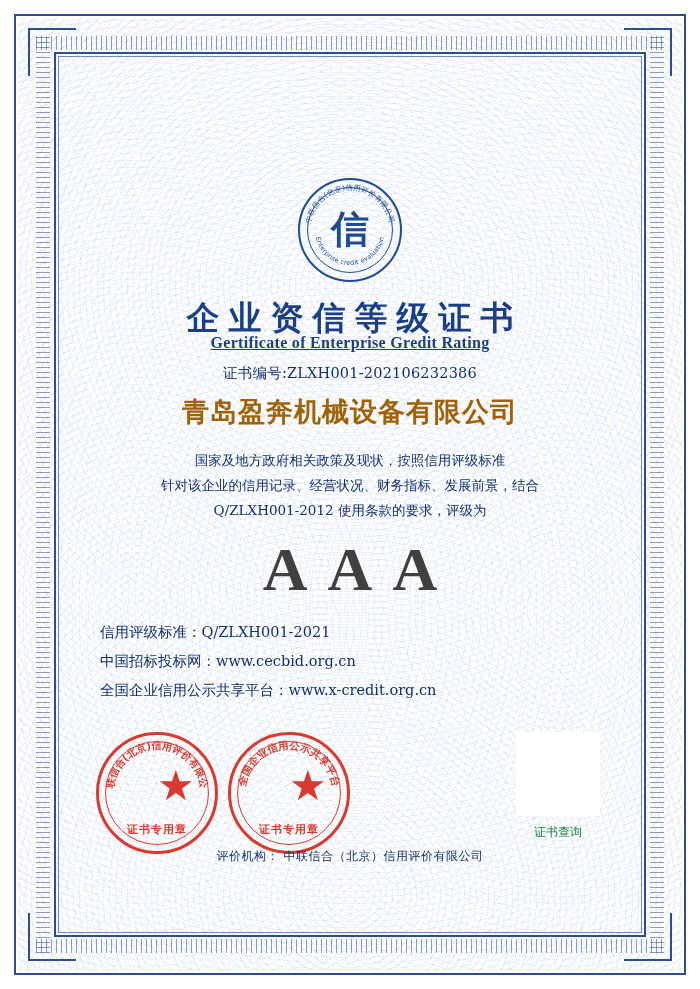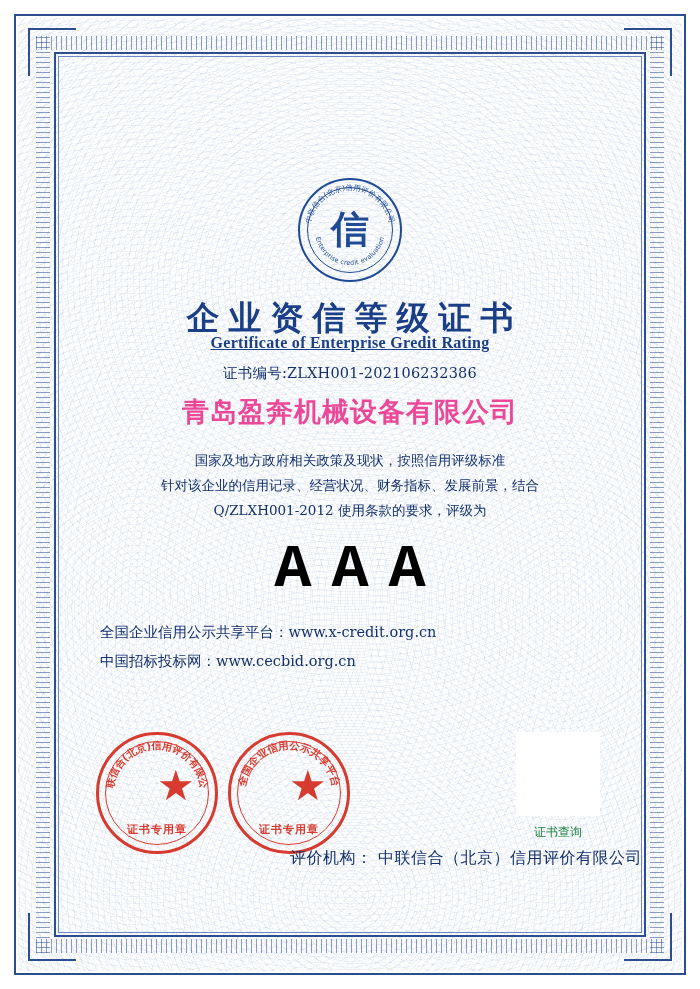--- a/index.html
+++ b/index.html
@@ -161,43 +161,43 @@
     letter-spacing: 0.2px;
   }
 
   .company {
     position: absolute;
     left: 0; right: 0;
     top: 338px;
     font-family: "DejaVu Serif", serif;
     font-size: 27px;
     font-weight: bold;
-    color: #ec4899;
+    color: #a16207;
     letter-spacing: 1px;
   }
 
   .desc {
     position: absolute;
     left: 46px; right: 46px;
     top: 392px;
     font-family: "DejaVu Serif", serif;
     font-size: 13.5px;
     color: #14306b;
     line-height: 25px;
   }
   .desc div { white-space: nowrap; }
 
   .grade {
     position: absolute;
     left: 0; right: 0;
     top: 478px;
-    font-family: Liberation Mono, monospace;
+    font-family: Liberation Serif, serif;
     font-size: 62px;
     font-weight: bold;
-    color: #000000;
+    color: #404040;
     letter-spacing: 20px;
     text-indent: 20px;
   }
 
   .info-block {
     position: absolute;
     left: 42px;
     top: 562px;
     text-align: left;
     font-family: "DejaVu Serif", serif;
@@ -270,24 +270,23 @@
     font-family: Liberation Serif, serif;
     font-size: 12px;
     color: #15803d;
   }
 
   .issuer {
     position: absolute;
     left: 0; right: 0;
     top: 792px;
     font-family: "DejaVu Serif", serif;
-    font-size: 16px;
+    font-size: 12px;
     color: #14306b;
     letter-spacing: 0.5px;
-    text-align: right;
   }
 </style>
 </head>
 <body>
 
 <div class="certificate">
 
   <div class="guilloche-bg"></div>
   <div class="border-outer"></div>
   <div class="border-ornament"></div>
@@ -328,22 +327,23 @@
 
     <div class="desc">
       <div>国家及地方政府相关政策及现状，按照信用评级标准</div>
       <div>针对该企业的信用记录、经营状况、财务指标、发展前景，结合</div>
       <div>Q/ZLXH001-2012 使用条款的要求，评级为</div>
     </div>
 
     <div class="grade">AAA</div>
 
     <div class="info-block">
+      <div class="row">信用评级标准：Q/ZLXH001-2021</div>
+      <div class="row">中国招标投标网：www.cecbid.org.cn</div>
       <div class="row">全国企业信用公示共享平台：www.x-credit.org.cn</div>
-      <div class="row">中国招标投标网：www.cecbid.org.cn</div>
     </div>
 
     <div class="seal seal-1">
       <div class="seal-inner-ring"></div>
       <svg viewBox="0 0 116 116" width="116" height="116">
         <defs>
             <path id="sealArc1" d="M 14,58 A 44,44 0 0 1 102,58"></path>
           </defs>
         <text font-size="10">
           <textPath href="#sealArc1" startOffset="50%" text-anchor="middle">中联信合(北京)信用评价有限公司</textPath>

